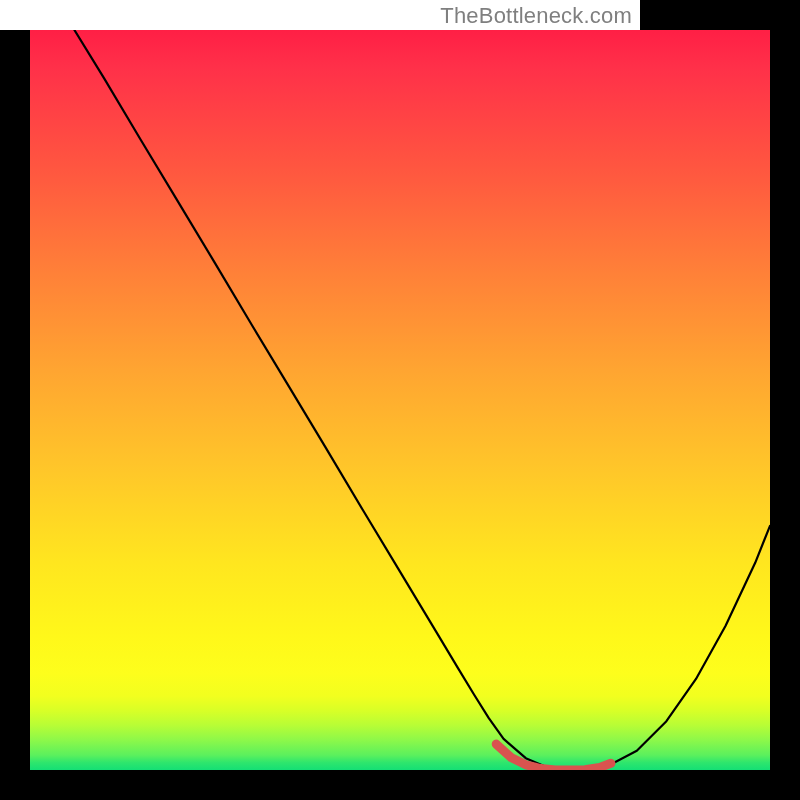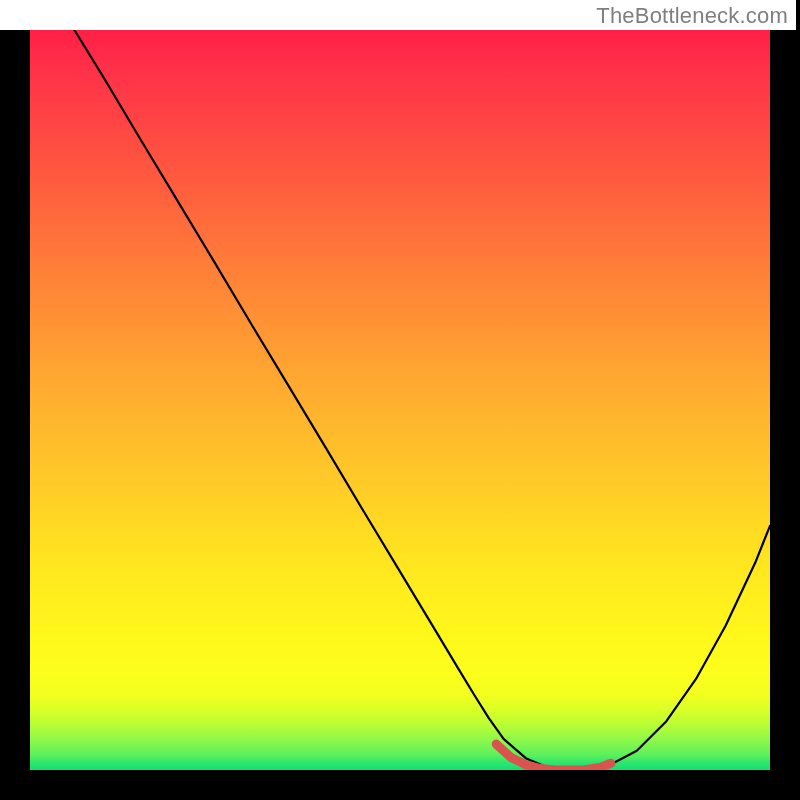--- a/index.html
+++ b/index.html
@@ -16,21 +16,21 @@
     left: 0;
     top: 0;
     width: 800px;
     height: 800px;
     background: #000;
   }
   .header {
     position: absolute;
     left: 0;
     top: 0;
-    width: 796px;
+    width: 640px;
     height: 30px;
     background: #fff;
   }
   .watermark {
     position: absolute;
     right: 8px;
     top: 3px;
     color: #7f7f7f;
     font-size: 22px;
     font-weight: 500;

